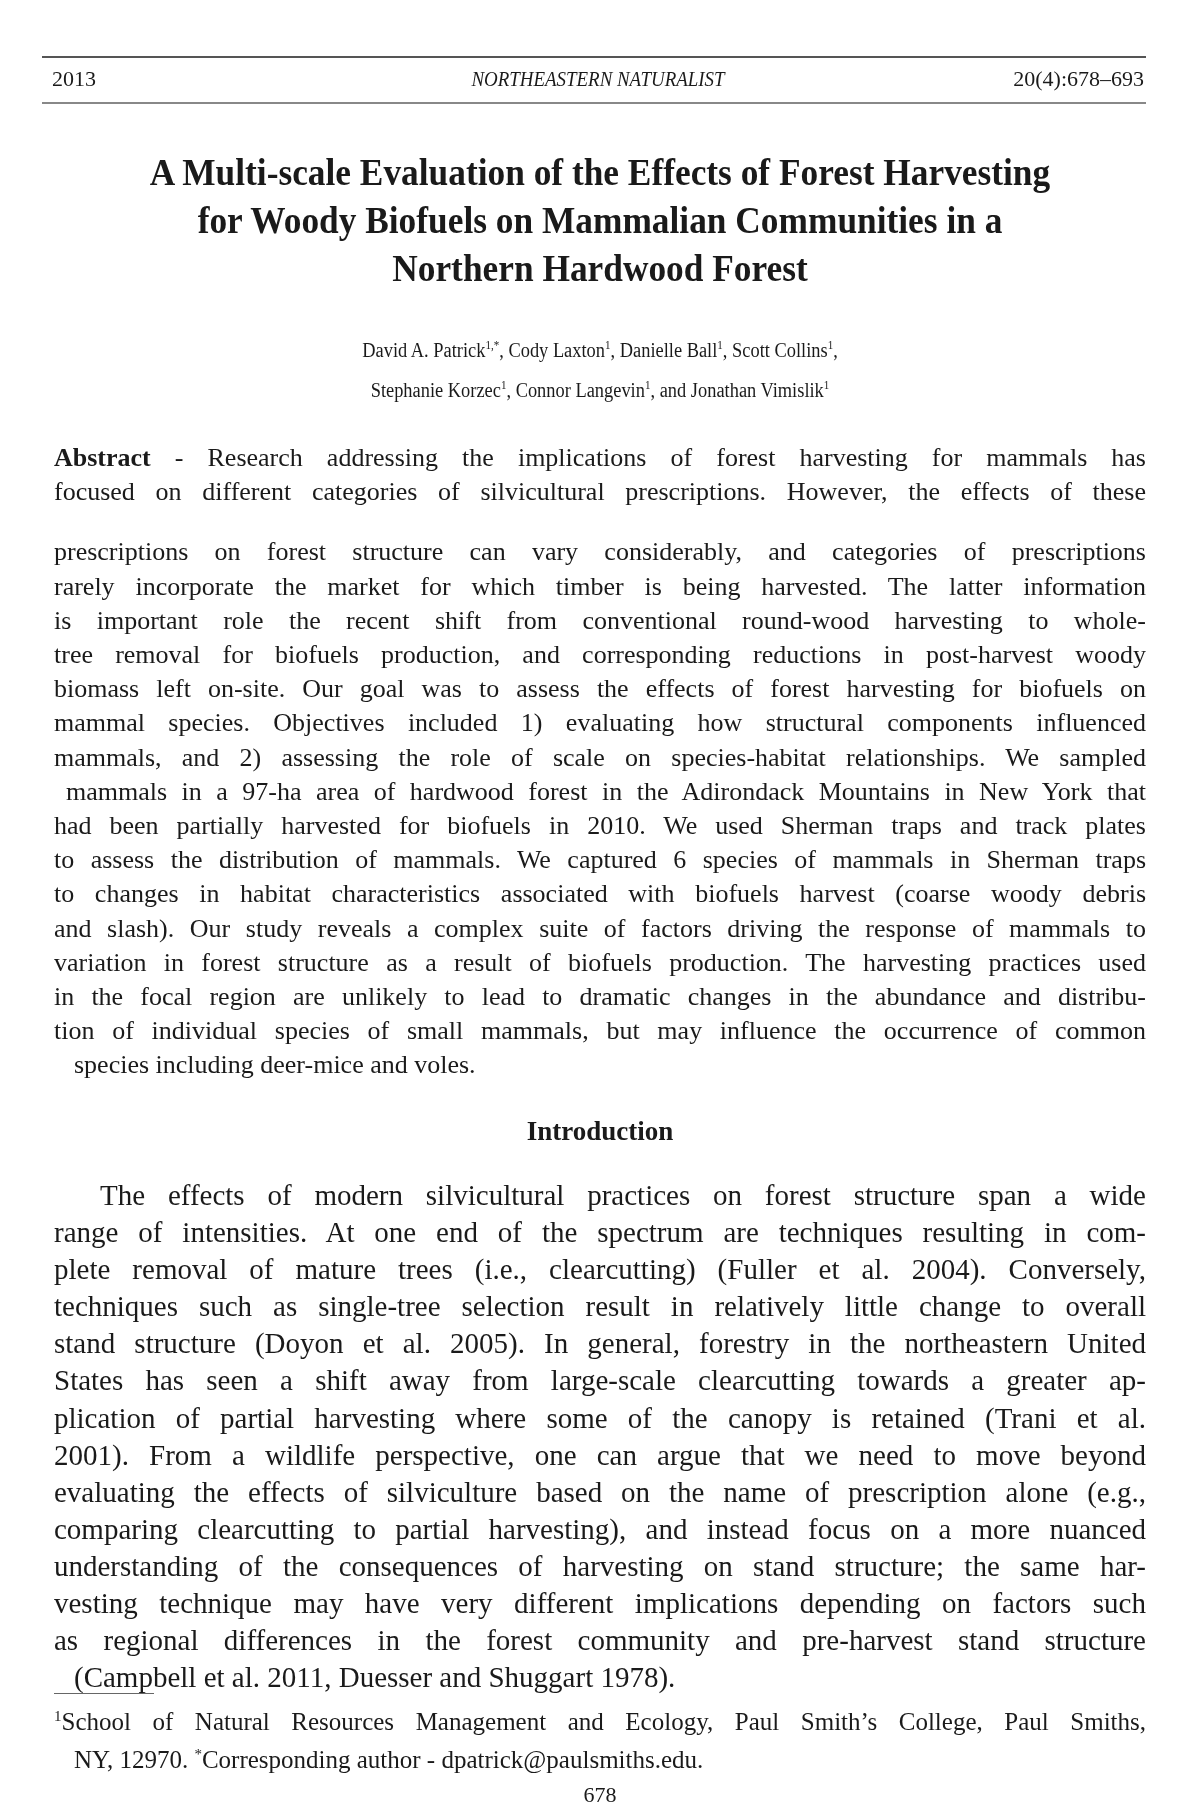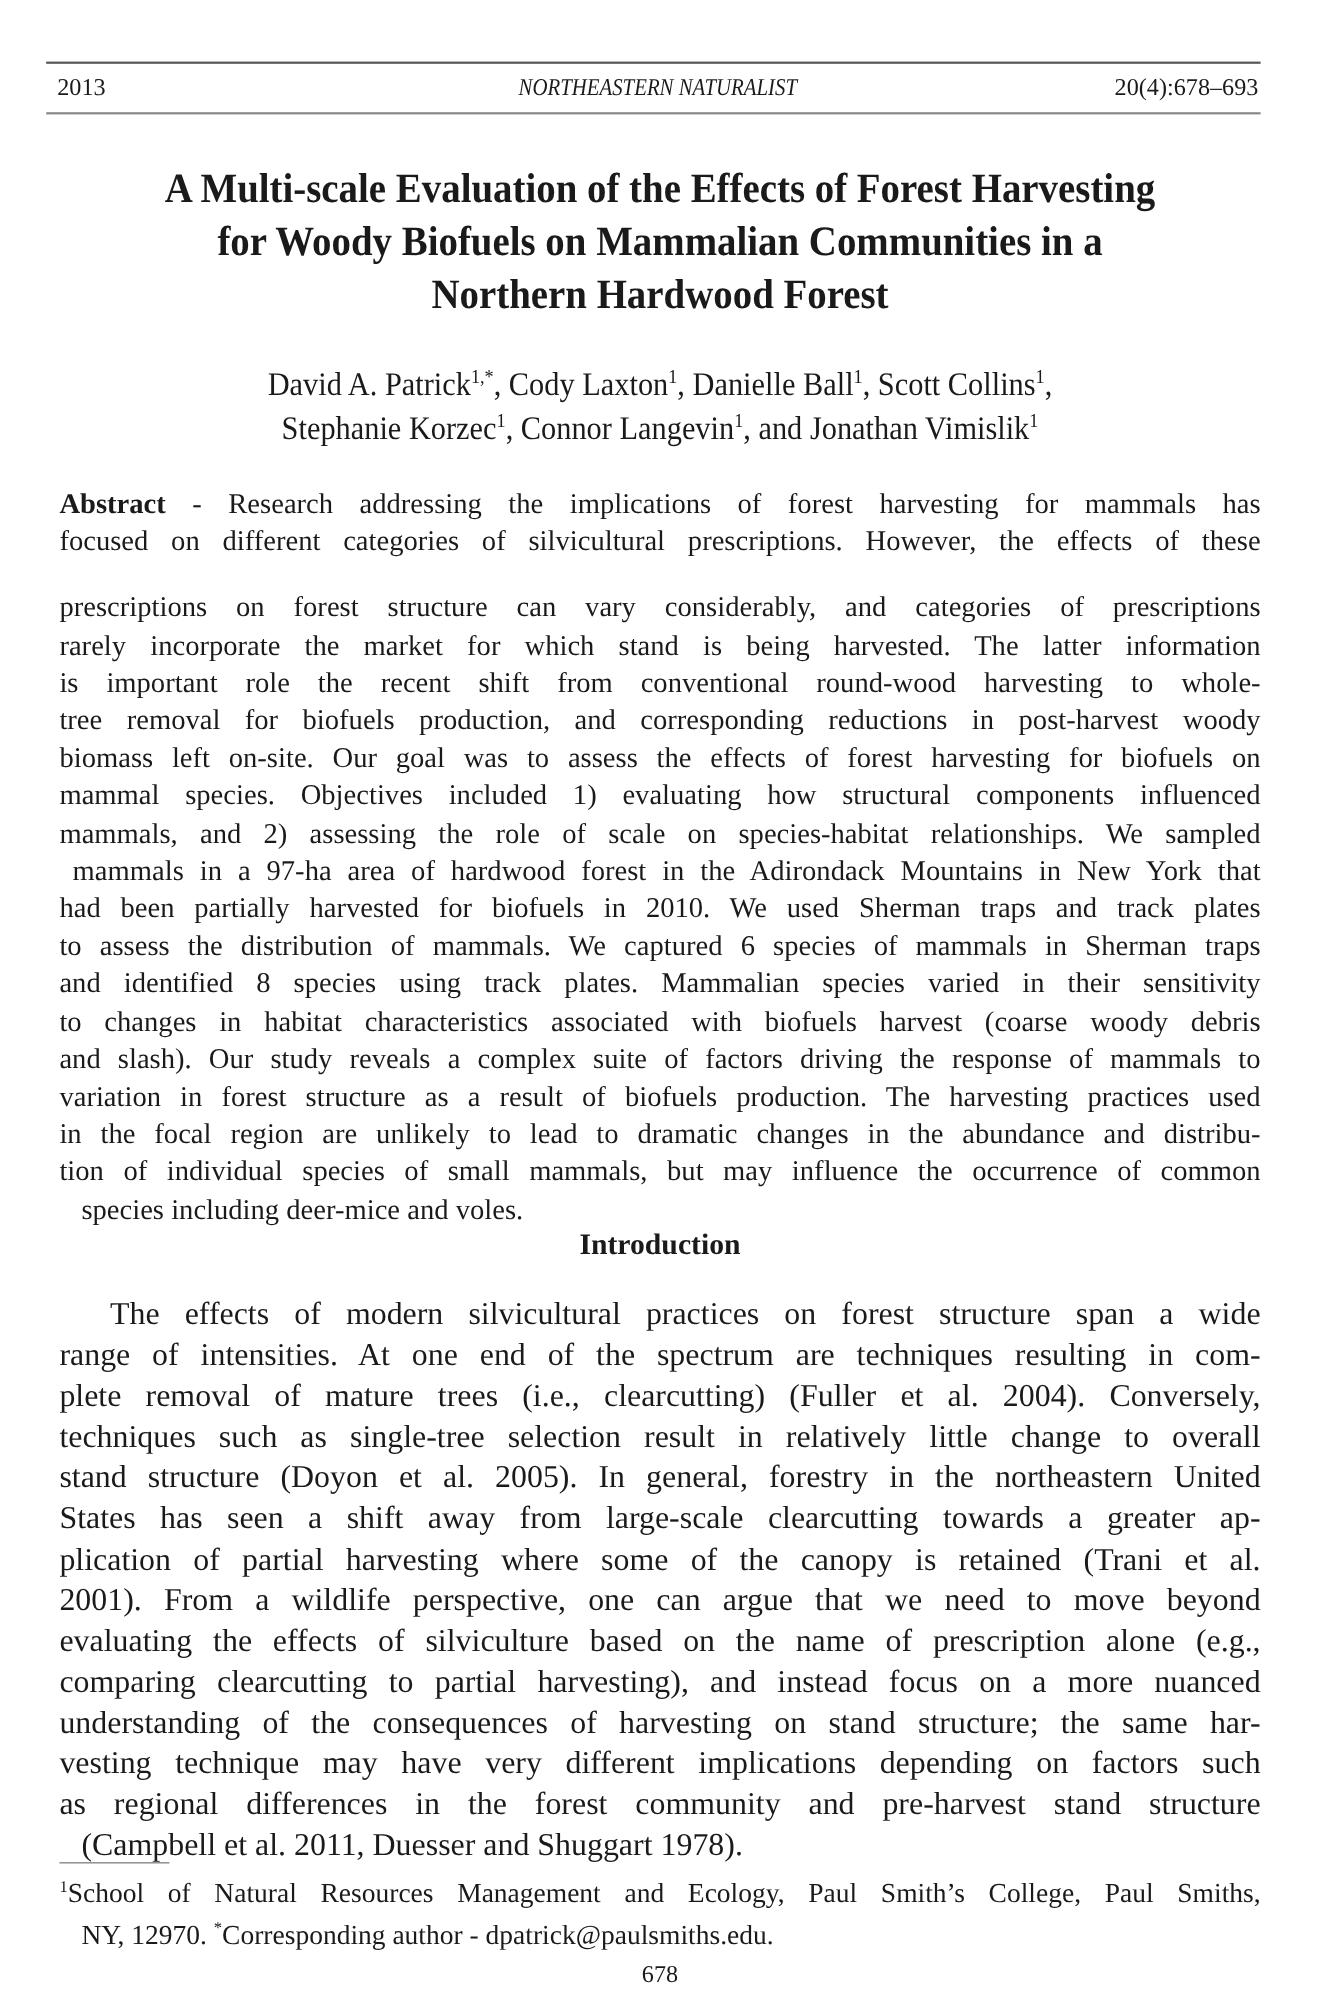--- a/index.html
+++ b/index.html
@@ -8,21 +8,21 @@
   .rule { position:absolute; left:42px; width:1104px; background:#555; }
   .running-head { position:absolute; left:52px; width:1092px; top:64px; height:30px;
                   font-size:22px; line-height:30px; }
   .running-head .l { position:absolute; left:0; }
   .running-head .c { position:absolute; left:0; right:0; text-align:center; font-style:italic; transform:scaleX(0.86); }
   .running-head .r { position:absolute; right:0; }
   .title { position:absolute; left:60px; width:1080px; top:148px; text-align:center;
            font-weight:bold; font-size:38px; line-height:48px; }
   .title div { transform:scaleX(0.93); }
   .authors { position:absolute; left:60px; width:1080px; top:330px; text-align:center;
-             font-size:30px; line-height:40px; }
+             font-size:20px; line-height:40px; }
   .authors div { transform:scaleX(0.92); }
   sup { font-size:60%; line-height:0; vertical-align:super; }
   .block { position:absolute; left:54px; width:1092px; }
   .line { display:block; text-align:justify; text-align-last:justify; white-space:nowrap; overflow:visible; }
   .line.last { text-align-last:left;margin-left:20px; }
   .abstract { top:441px; font-size:26px; line-height:34.2px; }
   .abstract .line { transform-origin:left center; }
   .intro-head { position:absolute; left:0; width:1200px; top:1113px; text-align:center;
                 font-weight:bold; font-size:27px; line-height:36px; }
   .intro { top:1177px; font-size:29px; line-height:37.1px; }
@@ -54,30 +54,29 @@
   </div>
   <div>
     <span>Stephanie Korzec</span><sup>1</sup><span>, </span><span>Connor Langevin</span><sup>1</sup><span>, and </span><span>Jonathan Vimislik</span><sup>1</sup>
   </div>
 </div>
 
 <div class="block abstract">
   <span class="line" style="display: block;"><b>Abstract</b><span> - </span><span>Research addressing the implications of forest harvesting for mammals has</span></span>
   <span class="line" style="display: block;">focused on different categories of silvicultural prescriptions. However, the effects of these</span>
   <span class="line" style="display: block; margin-top: 26px;">prescriptions on forest structure can vary considerably, and categories of prescriptions</span>
-  <span class="line" style="display: block;">rarely incorporate the market for which stand is being harvested. The latter information</span>
+  <span class="line" style="display: block;">rarely incorporate the market for which timber is being harvested. The latter information</span>
   <span class="line" style="display: block;">is important role the recent shift from conventional round-wood harvesting to whole-</span>
   <span class="line" style="display: block;">tree removal for biofuels production, and corresponding reductions in post-harvest woody</span>
   <span class="line" style="display: block;">biomass left on-site. Our goal was to assess the effects of forest harvesting for biofuels on</span>
   <span class="line" style="display: block;">mammal species. Objectives included 1) evaluating how structural components influenced</span>
   <span class="line" style="display: block;">mammals, and 2) assessing the role of scale on species-habitat relationships. We sampled</span>
   <span class="line" style="display: block; margin-left: 12px;">mammals in a 97-ha area of hardwood forest in the Adirondack Mountains in New York that</span>
   <span class="line" style="display: block;">had been partially harvested for biofuels in 2010. We used Sherman traps and track plates</span>
   <span class="line" style="display: block;">to assess the distribution of mammals. We captured 6 species of mammals in Sherman traps</span>
-  <span class="line" style="display: block;">and identified 8 species using track plates. Mammalian species varied in their sensitivity</span>
   <span class="line" style="display: block;">to changes in habitat characteristics associated with biofuels harvest (coarse woody debris</span>
   <span class="line" style="display: block;">and slash). Our study reveals a complex suite of factors driving the response of mammals to</span>
   <span class="line" style="display: block;">variation in forest structure as a result of biofuels production. The harvesting practices used</span>
   <span class="line" style="display: block;">in the focal region are unlikely to lead to dramatic changes in the abundance and distribu-</span>
   <span class="line" style="display: block;">tion of individual species of small mammals, but may influence the occurrence of common</span>
   <span class="line last" style="display: block;">species including deer-mice and voles.</span>
 </div>
 
 <div class="intro-head">Introduction</div>
 

